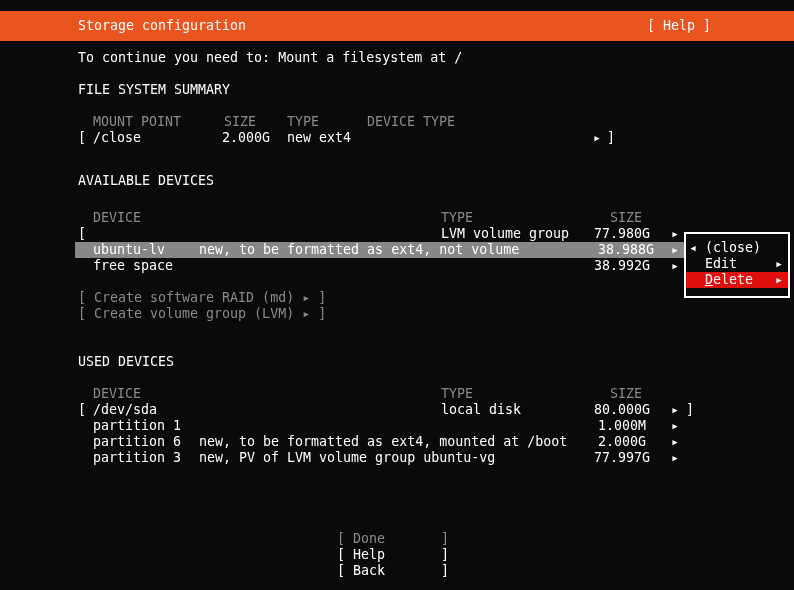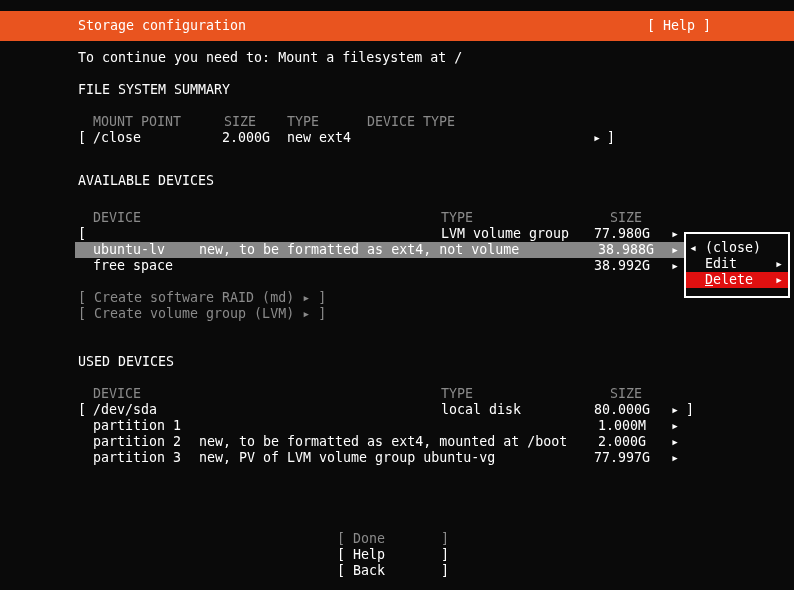--- a/index.html
+++ b/index.html
@@ -121,21 +121,21 @@
   <span class="cell sizecol">80.000G</span>
   <span class="cell" style="left:671px">▸</span>
   <span class="cell" style="left:686px">]</span>
 </div>
 <div class="line" style="top:418px">
   <span class="cell" style="left:93px">partition 1</span>
   <span class="cell sizecol">1.000M</span>
   <span class="cell" style="left:671px">▸</span>
 </div>
 <div class="line" style="top:434px">
-  <span class="cell" style="left:93px">partition 2</span>
+  <span class="cell" style="left:93px">partition 6</span>
   <span class="cell" style="left:199px">new, to be formatted as ext4, mounted at /boot</span>
   <span class="cell sizecol">2.000G</span>
   <span class="cell" style="left:671px">▸</span>
 </div>
 <div class="line" style="top:450px">
   <span class="cell" style="left:93px">partition 3</span>
   <span class="cell" style="left:199px">new, PV of LVM volume group ubuntu-vg</span>
   <span class="cell sizecol">77.997G</span>
   <span class="cell" style="left:671px">▸</span>
 </div>

